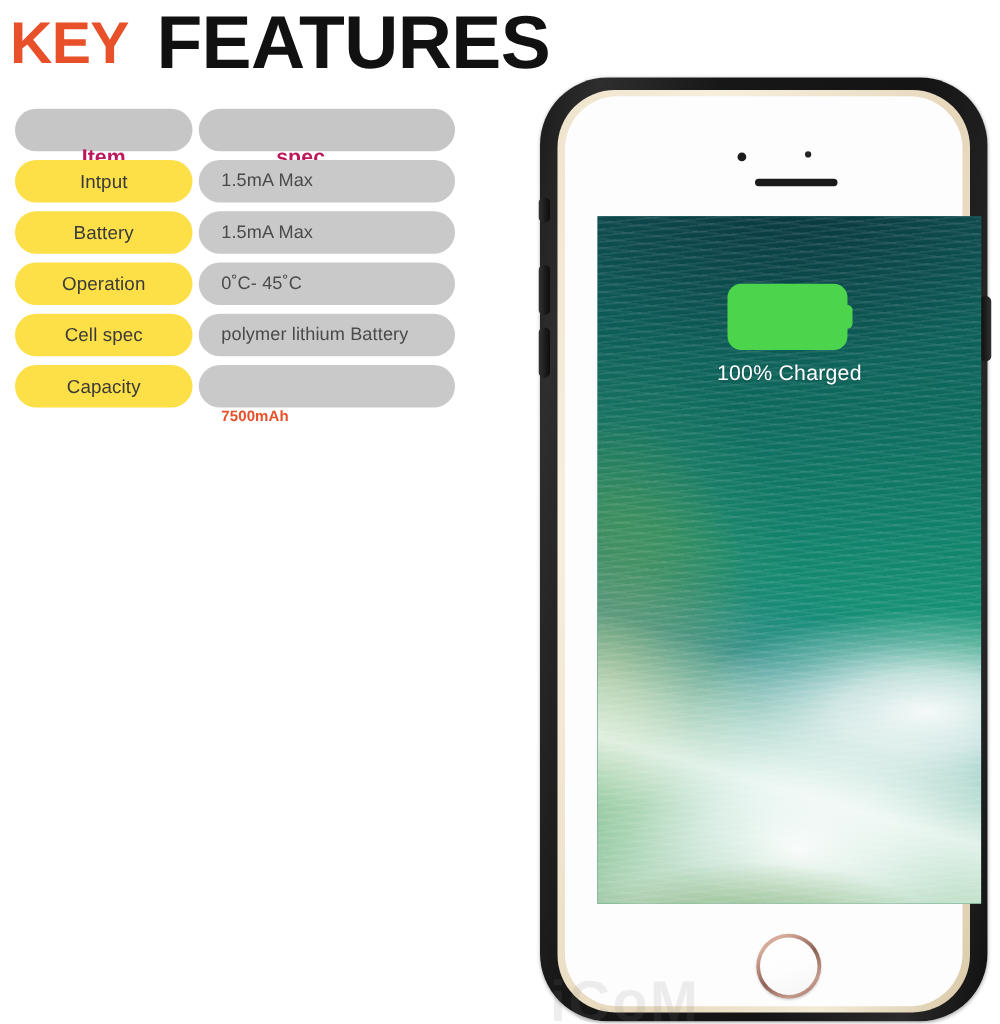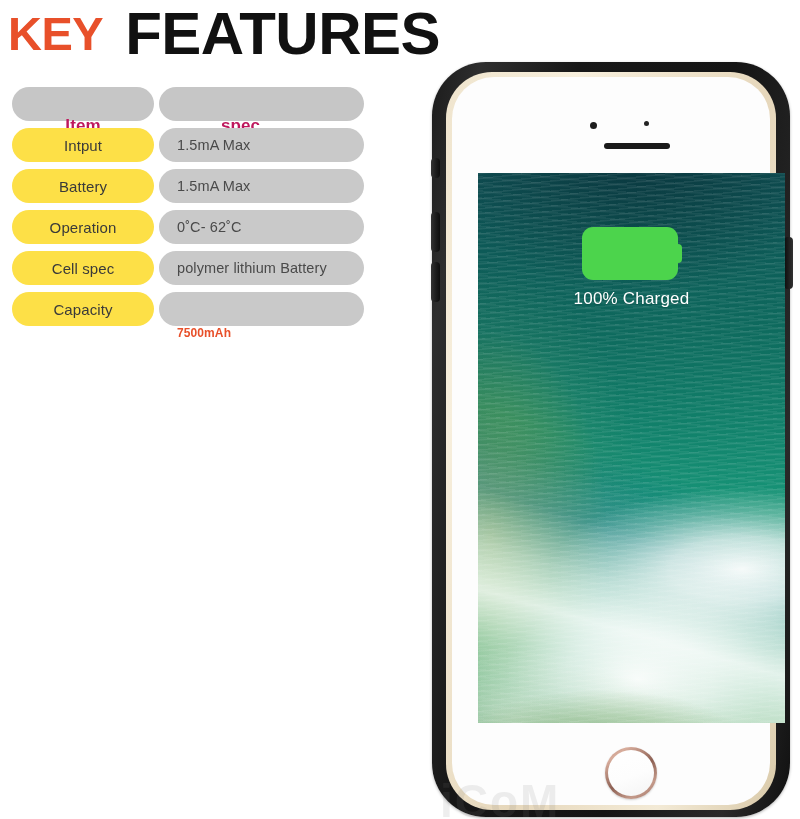--- a/index.html
+++ b/index.html
@@ -399,21 +399,21 @@
     <div class="cell-value">
       <span class="txt-value">1.5mA Max</span>
     </div>
   </div>
 
   <div class="spec-row">
     <div class="cell-label">
       <span class="txt-label">Operation</span>
     </div>
     <div class="cell-value">
-      <span class="txt-value">0˚C- 62˚C</span>
+      <span class="txt-value">0˚C- 45˚C</span>
     </div>
   </div>
 
   <div class="spec-row">
     <div class="cell-label">
       <span class="txt-label">Cell spec</span>
     </div>
     <div class="cell-value">
       <span class="txt-value">polymer lithium Battery</span>
     </div>

